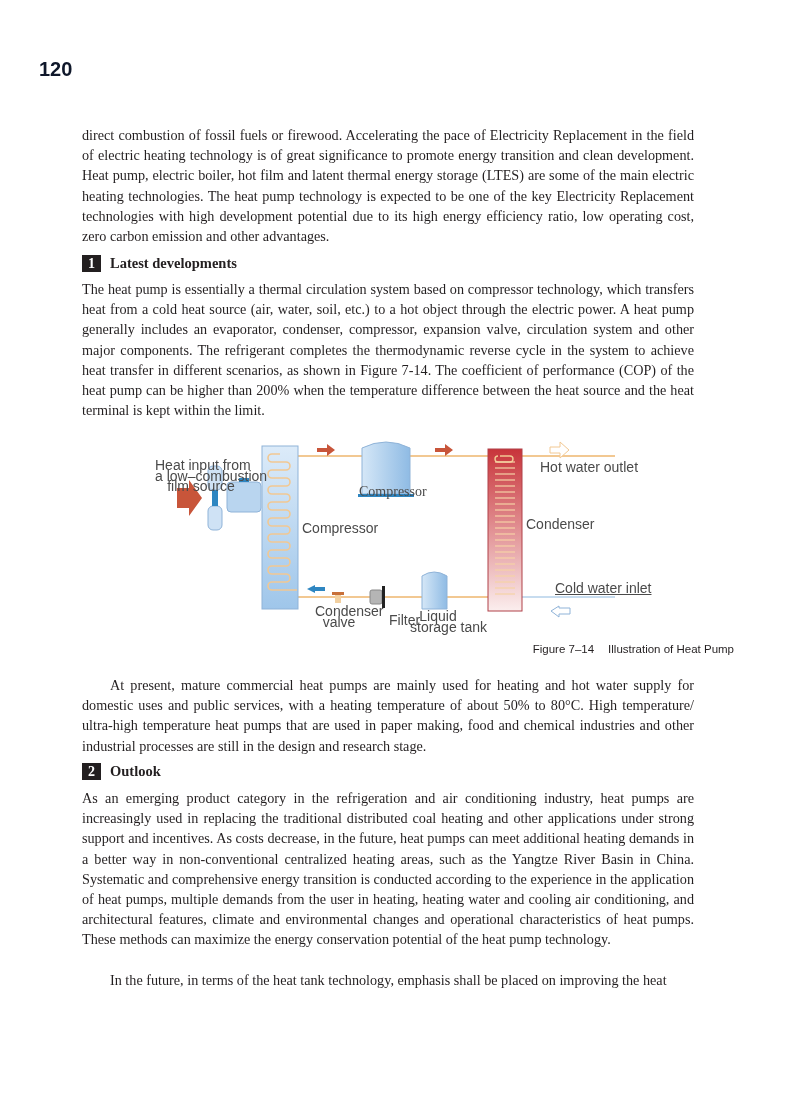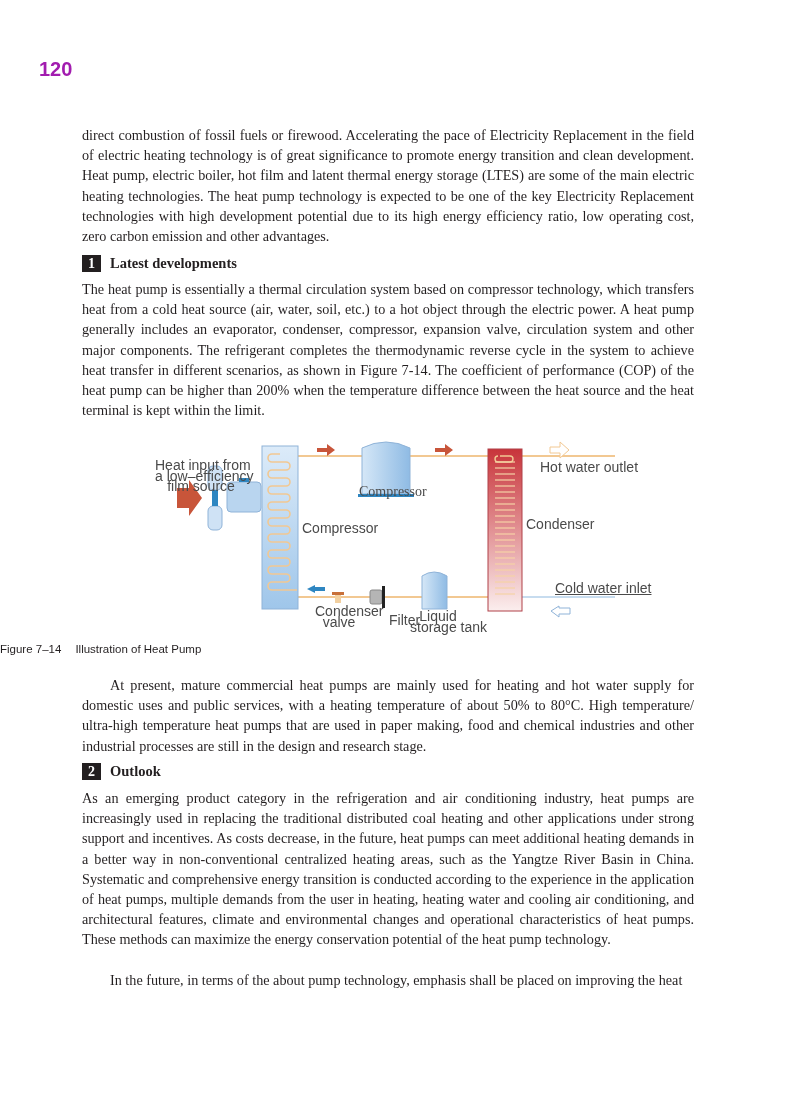--- a/index.html
+++ b/index.html
@@ -1,24 +1,24 @@
 <!DOCTYPE html>
 <html><head>
 <meta charset="utf-8">
 <style>
   html, body { margin: 0; padding: 0; background: #ffffff; }
   body { width: 794px; height: 1101px; position: relative; overflow: hidden; font-family: "Liberation Serif", serif; color: #231f20; }
-  .page-number { position: absolute; left: 39px; top: 58px; font-family: "Liberation Sans", sans-serif; font-weight: bold; font-size: 20px; color: #a21caf; }
+  .page-number { position: absolute; left: 39px; top: 58px; font-family: "Liberation Sans", sans-serif; font-weight: bold; font-size: 20px; color: #0f172a; }
   .para { position: absolute; left: 82px; width: 612px; font-size: 14.2px; line-height: 20.2px; text-align: justify; text-align-last: left; }
   .para.indent { text-indent: 28px; }
   .heading { position: absolute; left: 82px; display: flex; align-items: center; font-weight: bold; font-size: 14.5px; }
   .heading .num { background: #231f20; color: #fff; width: 19px; height: 17px; display: inline-flex; align-items: center; justify-content: center; margin-right: 9px; font-size: 14px; }
   .figure { position: absolute; left: 155px; top: 436px; width: 470px; height: 200px; }
   .fig-label { position: absolute; font-family: "Liberation Sans", sans-serif; font-size: 14px; color: #4a4a4a; text-align: center; line-height: 10.5px; white-space: nowrap; }
-  .caption { position: absolute; left: 0; width: 734px; top: 643px; text-align: left; font-family: "Liberation Sans", sans-serif; font-size: 11.5px; color: #231f20; }
+  .caption { position: absolute; left: 0; width: 734px; top: 643px; text-align: right; font-family: "Liberation Sans", sans-serif; font-size: 11.5px; color: #231f20; }
   .caption .gap { display: inline-block; width: 14px; }
 </style>
 </head>
 <body>
 
 <div class="page-number">120</div>
 
 <p class="para" style="top:117px; margin:8px 0 0 0;">direct combustion of fossil fuels or firewood. Accelerating the pace of Electricity Replacement in the field of electric heating technology is of great significance to promote energy transition and clean development. Heat pump, electric boiler, hot film and latent thermal energy storage (LTES) are some of the main electric heating technologies. The heat pump technology is expected to be one of the key Electricity Replacement technologies with high development potential due to its high energy efficiency ratio, low operating cost, zero carbon emission and other advantages.</p>
 
 <div class="heading" style="top:255px;">
@@ -107,21 +107,21 @@
     <rect x="180" y="159" width="6" height="8" fill="#f2d0a0"></rect>
 
     <rect x="215" y="154" width="12" height="14" rx="2" fill="#b5b5b5" stroke="#888"></rect>
     <rect x="227" y="150" width="3" height="22" fill="#222"></rect>
 
     <path d="M267 140 q12 -8 25 0 v33 h-25 z" fill="url(#tankG)" stroke="#8fb3d8"></path>
   </svg>
 
   <div class="fig-label" style="left:0; top:24px; width:92px;">
     <div>Heat input from</div>
-    <div>a low–efficiency</div>
+    <div>a low–combustion</div>
     <div>film source</div>
   </div>
   <div class="fig-label" style="left:204px; top:51px;font-family:Liberation Serif, serif;">Compressor</div>
   <div class="fig-label" style="left:147px; top:87px;">Compressor</div>
   <div class="fig-label" style="left:371px; top:83px;">Condenser</div>
   <div class="fig-label" style="left:385px; top:26px;">Hot water outlet</div>
   <div class="fig-label" style="left:400px; top:147px;text-decoration:underline;">Cold water inlet</div>
   <div class="fig-label" style="left:160px; top:170px; width:48px;">
     <div>Condenser</div>
     <div>valve</div>
@@ -139,13 +139,13 @@
 
 <p class="para indent" style="top:675px; margin:0;">At present, mature commercial heat pumps are mainly used for heating and hot water supply for domestic uses and public services, with a heating temperature of about 50% to 80°C. High temperature/ ultra-high temperature heat pumps that are used in paper making, food and chemical industries and other industrial processes are still in the design and research stage.</p>
 
 <div class="heading" style="top:763px;">
   <span class="num">2</span>
   <span>Outlook</span>
 </div>
 
 <p class="para" style="top:788px; margin:0;">As an emerging product category in the refrigeration and air conditioning industry, heat pumps are increasingly used in replacing the traditional distributed coal heating and other applications under strong support and incentives. As costs decrease, in the future, heat pumps can meet additional heating demands in a better way in non-conventional centralized heating areas, such as the Yangtze River Basin in China. Systematic and comprehensive energy transition is conducted according to the experience in the application of heat pumps, multiple demands from the user in heating, heating water and cooling air conditioning, and architectural features, climate and environmental changes and operational characteristics of heat pumps. These methods can maximize the energy conservation potential of the heat pump technology.</p>
 
-<p class="para indent" style="top:970px; margin:0;">In the future, in terms of the about pump technology, emphasis shall be placed on improving the heat</p>
+<p class="para indent" style="top:970px; margin:0;">In the future, in terms of the heat tank technology, emphasis shall be placed on improving the heat</p>
 
 </body></html>

